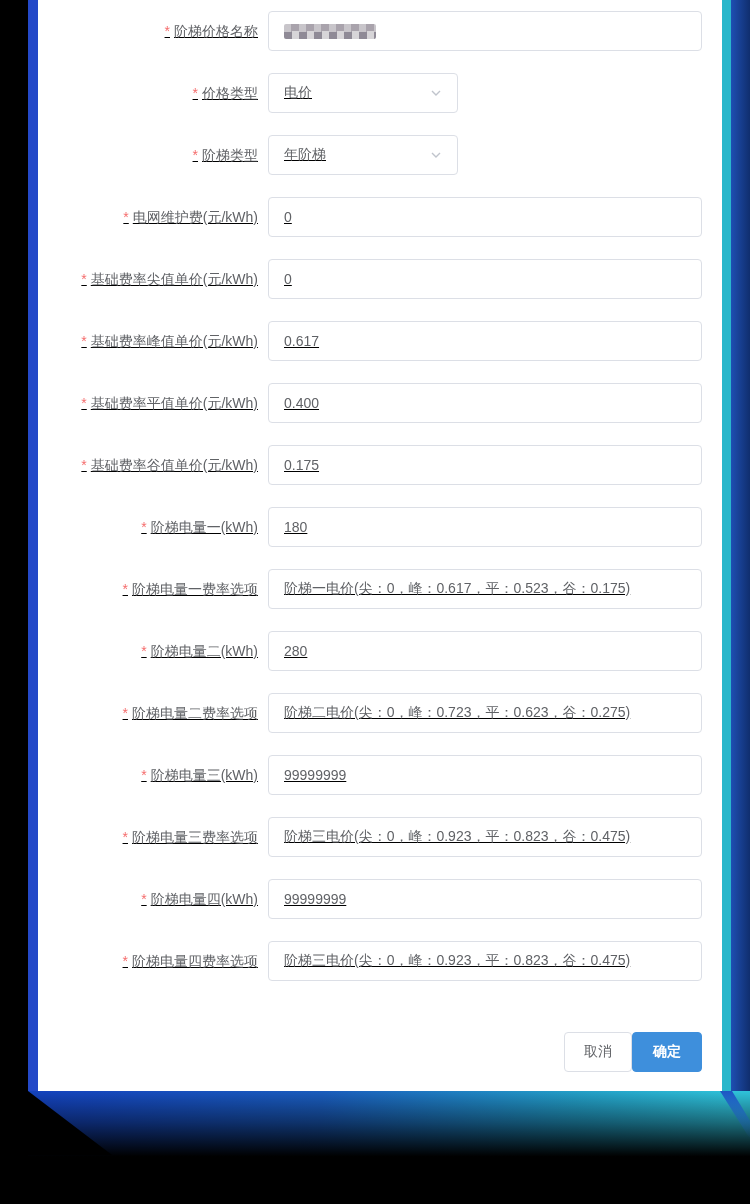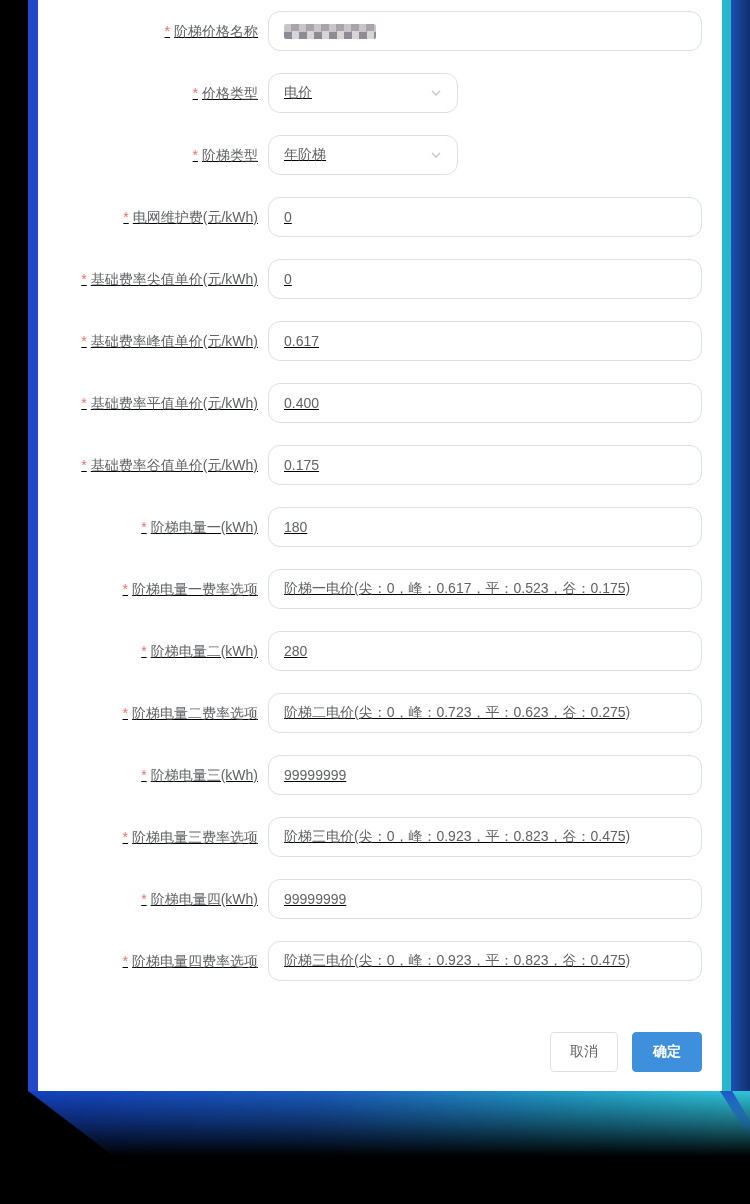--- a/index.html
+++ b/index.html
@@ -14,31 +14,31 @@
               background:linear-gradient(to right,#1e4fb2,#102e6e);}
 
   
   .panel{position:absolute;left:38px;top:0;width:684px;height:1091px;background:#fff;
          box-sizing:border-box;padding-top:11px;}
 
   .row{display:flex;align-items:center;height:40px;margin-bottom:22px;text-decoration:underline;}
   .lbl{width:220px;text-align:right;font-size:14px;color:#606266;line-height:40px;
        white-space:nowrap;flex:none;}
   .req{color:#f56c6c;margin-right:4px;}
-  .ctrl{box-sizing:border-box;height:40px;border:1px solid #dcdfe6;border-radius:12px;
+  .ctrl{box-sizing:border-box;height:40px;border:1px solid #dcdfe6;border-radius:4px;
         background:#fff;display:flex;align-items:center;padding:0 15px;margin-left:10px;}
   .input{width:434px;}
   .select{width:190px;justify-content:space-between;}
   .val{font-size:14px;color:#606266;white-space:nowrap;}
   .chev{flex:none;margin-left:8px;}
   .mosaic{width:92px;height:15px;border-radius:2px;
           background:conic-gradient(#a9a3ac 25%,#d7d5d8 0 50%,#8f8a96 0 75%,#c8c5ca 0);
           background-size:15px 15px;}
 
-  .footer{display:flex;justify-content:flex-end;align-items:center;gap:14px;
+  .footer{display:flex;justify-content:flex-end;align-items:center;
           margin-top:51px;padding-right:20px;}
   .btn{box-sizing:border-box;height:40px;border-radius:4px;font-size:14px;cursor:pointer;
        font-family:"Liberation Sans",sans-serif;}
   .btn-cancel{width:68px;background:#fff;border:1px solid #dcdfe6;color:#606266;}
   .btn-confirm{width:70px;background:#3e8fdc;border:1px solid #3e8fdc;color:#fff;font-weight:bold;}
 
   
   .band{position:absolute;left:28px;right:0;top:1091px;height:113px;
         background:
           linear-gradient(to bottom,rgba(0,0,5,0) 0%,rgba(0,0,5,.45) 28%,#000 58%),

